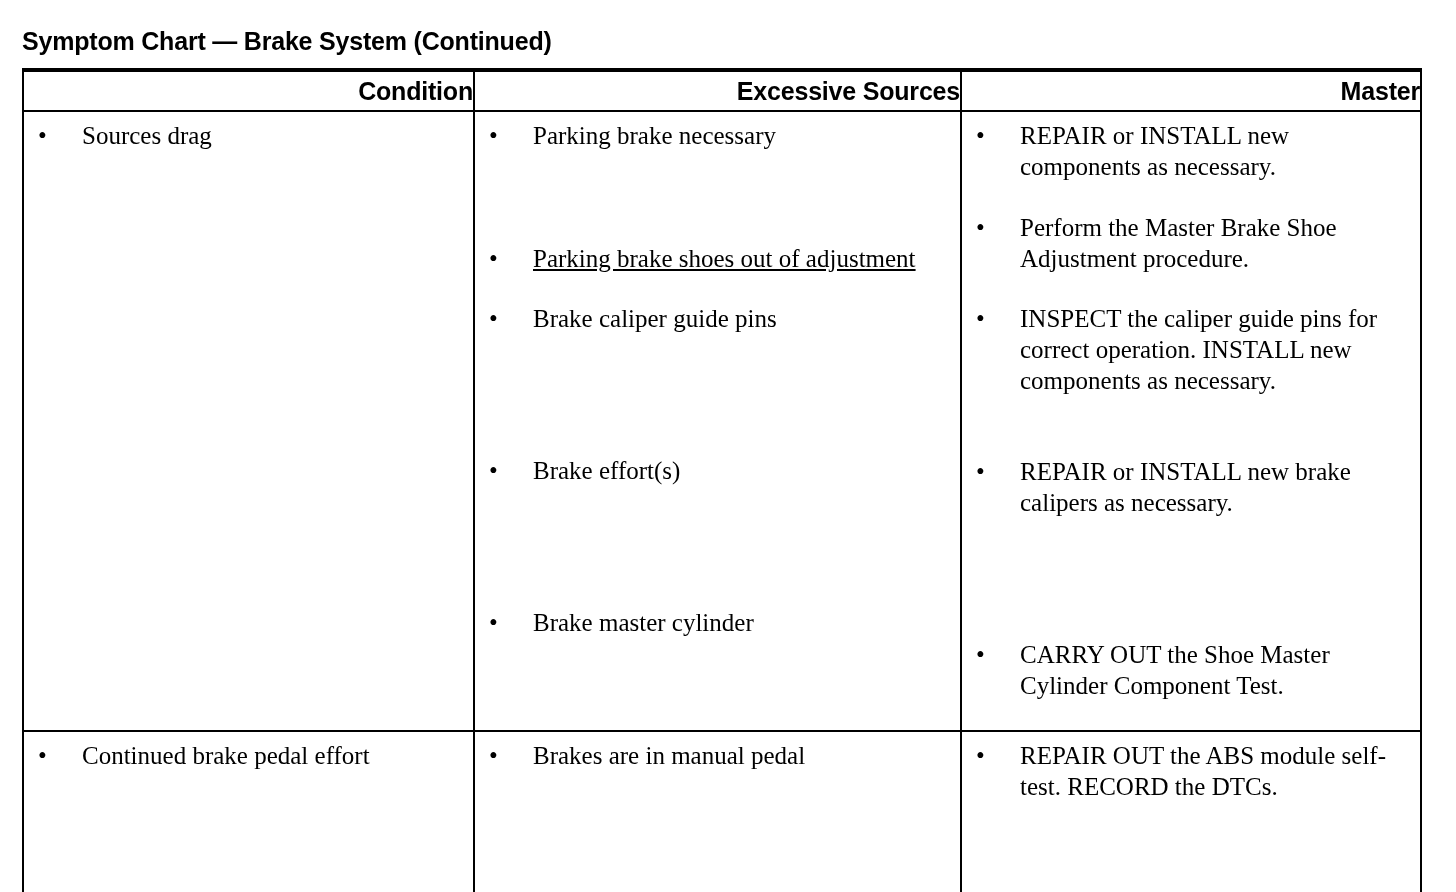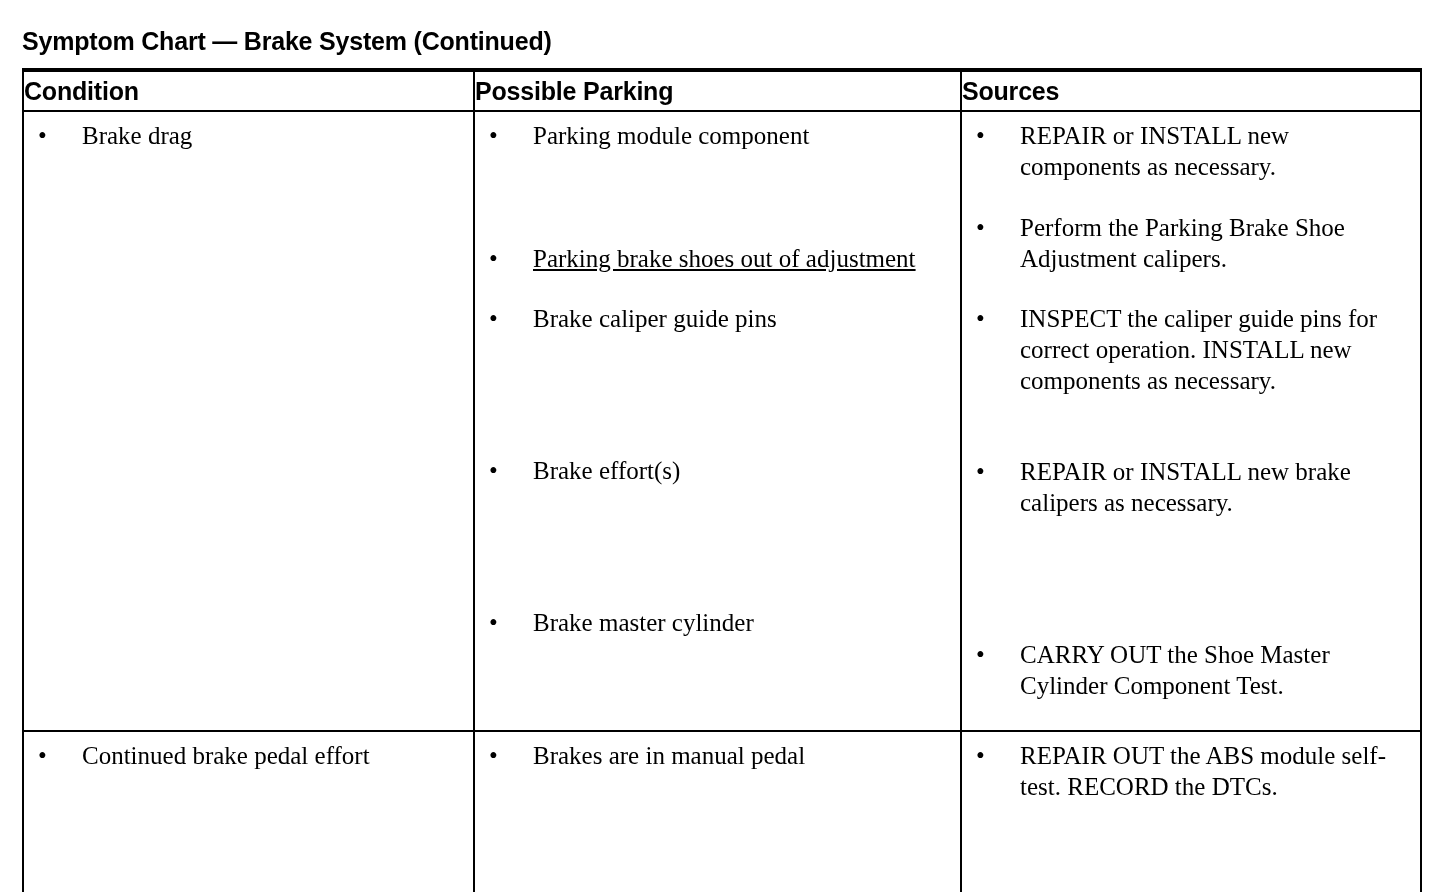--- a/index.html
+++ b/index.html
@@ -55,21 +55,21 @@
     padding: 0;
     vertical-align: top;
     background: #fff;
   }
 
   
   .symptom-table thead th {
     border-top: 4px solid #000;
     border-bottom: 2px solid #000;
     height: 38px;
-    text-align: left;
+    text-align: right;
     font-family: "Liberation Sans", "DejaVu Sans", sans-serif;
     font-weight: bold;
     font-size: 25px;
     line-height: 38px;
     letter-spacing: -0.2px;
   }
 
   
   .symptom-table tbody td {
     border-top: 2px solid #000;
@@ -134,42 +134,42 @@
 
   <table class="symptom-table">
     <colgroup>
       <col class="c-condition">
       <col class="c-sources">
       <col class="c-action">
     </colgroup>
     <thead>
       <tr>
         <th>Condition</th>
-        <th>Possible Parking</th>
-        <th>Sources</th>
+        <th>Excessive Sources</th>
+        <th>Master</th>
       </tr>
     </thead>
     <tbody>
 
       <tr class="row-tall">
 
         <td class="col-condition">
           <div class="cell-inner">
             <div class="bullet-item">
               <span class="bullet-dot">•</span>
-              <span class="bullet-text">Brake drag</span>
-            </div>
-          </div>
-        </td>
-
-        <td>
-          <div class="cell-inner">
-            <div class="bullet-item">
-              <span class="bullet-dot">•</span>
-              <span class="bullet-text">Parking module component</span>
+              <span class="bullet-text">Sources drag</span>
+            </div>
+          </div>
+        </td>
+
+        <td>
+          <div class="cell-inner">
+            <div class="bullet-item">
+              <span class="bullet-dot">•</span>
+              <span class="bullet-text">Parking brake necessary</span>
             </div>
             <div class="bullet-item justify gap-l">
               <span class="bullet-dot">•</span>
               <span class="bullet-text">Parking brake shoes out of adjustment</span>
             </div>
             <div class="bullet-item gap-m">
               <span class="bullet-dot">•</span>
               <span class="bullet-text">Brake caliper guide pins</span>
             </div>
             <div class="bullet-item gap-xl">
@@ -184,21 +184,21 @@
         </td>
 
         <td>
           <div class="cell-inner">
             <div class="bullet-item">
               <span class="bullet-dot">•</span>
               <span class="bullet-text">REPAIR or INSTALL new components as necessary.</span>
             </div>
             <div class="bullet-item gap-s">
               <span class="bullet-dot">•</span>
-              <span class="bullet-text">Perform the Parking Brake Shoe Adjustment calipers.</span>
+              <span class="bullet-text">Perform the Master Brake Shoe Adjustment procedure.</span>
             </div>
             <div class="bullet-item gap-m">
               <span class="bullet-dot">•</span>
               <span class="bullet-text">INSPECT the caliper guide pins for correct operation. INSTALL new components as necessary.</span>
             </div>
             <div class="bullet-item gap-xxl">
               <span class="bullet-dot">•</span>
               <span class="bullet-text">REPAIR or INSTALL new brake calipers as necessary.</span>
             </div>
             <div class="bullet-item gap-xl">

